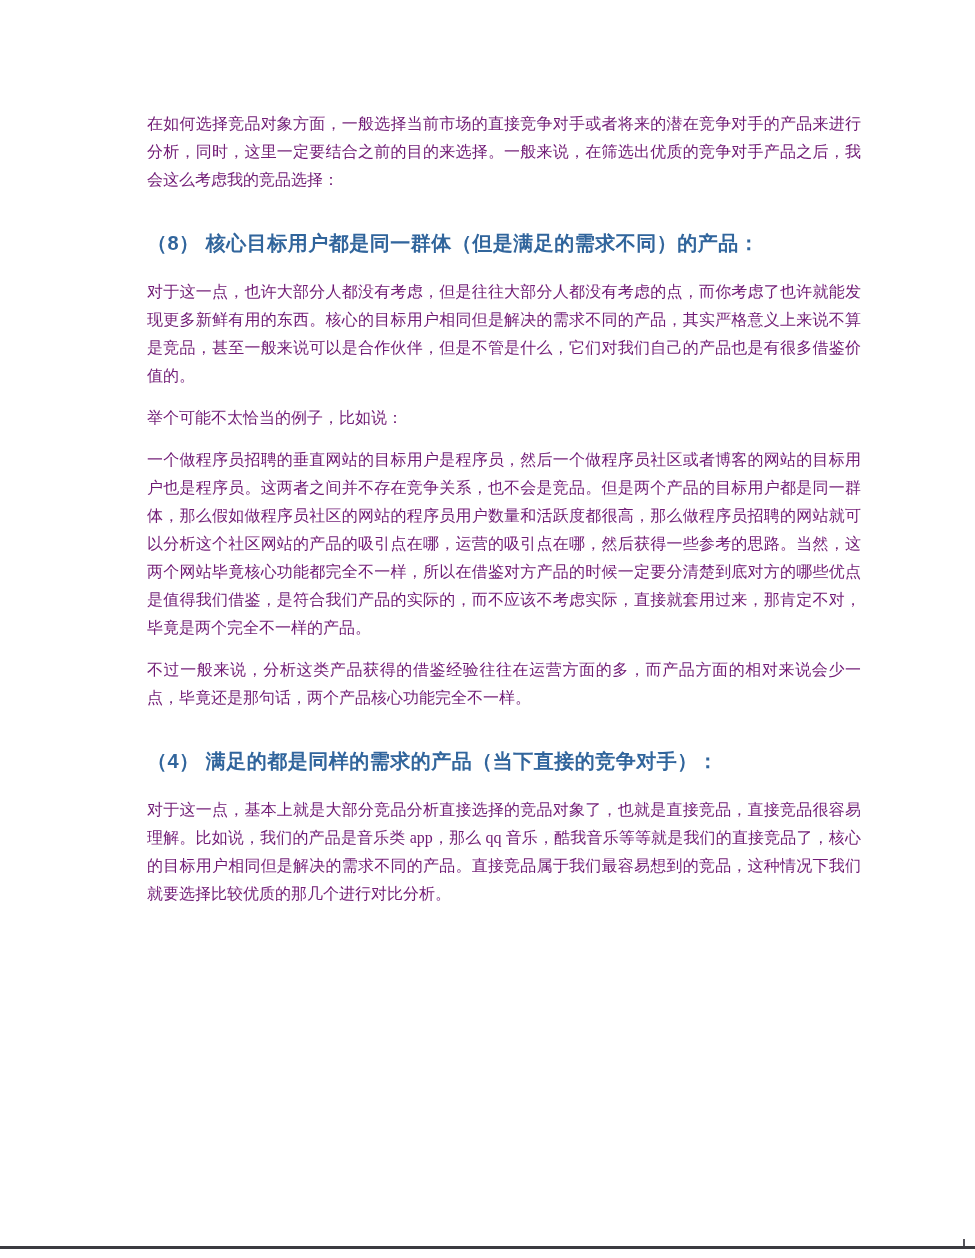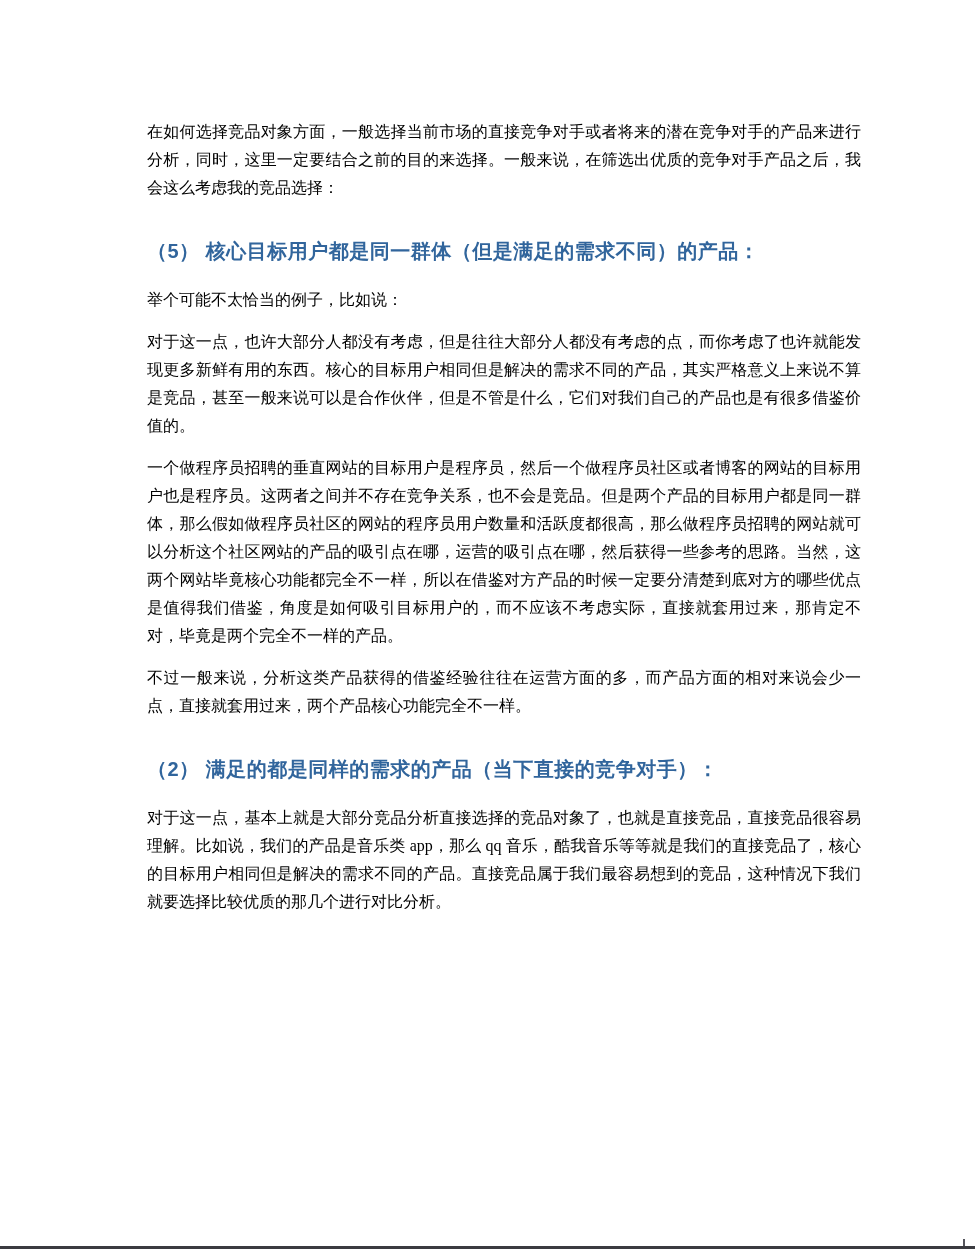--- a/index.html
+++ b/index.html
@@ -17,22 +17,22 @@
   .doc-content {
     position: absolute;
     left: 147px;
     top: 110px;
     width: 714px;
   }
   .body-para {
     font-size: 16px;
     line-height: 28px;
     text-align: justify;
-    color: #000000;
-    margin: 8px 0 14px 0;
+    color: #701a75;
+    margin: 0 0 14px 0;
     font-family: "Liberation Serif", "DejaVu Serif", serif;
   }
   .section-heading {
     font-family: "Liberation Sans", "DejaVu Sans", sans-serif;
     font-weight: bold;
     font-size: 20px;
     line-height: 30px;
     color: #31659c;
     letter-spacing: 0.5px;
     margin: 34px 0 20px 0;
@@ -52,23 +52,23 @@
     width: 2px;
     height: 7px;
     background: #55555c;
   }
 </style>
 </head>
 <body>
 
 <main class="doc-content">
     <p class="body-para">在如何选择竞品对象方面，一般选择当前市场的直接竞争对手或者将来的潜在竞争对手的产品来进行分析，同时，这里一定要结合之前的目的来选择。一般来说，在筛选出优质的竞争对手产品之后，我会这么考虑我的竞品选择：</p>
-    <h2 class="section-heading">（5） 核心目标用户都是同一群体（但是满足的需求不同）的产品：</h2>
+    <h2 class="section-heading">（8） 核心目标用户都是同一群体（但是满足的需求不同）的产品：</h2>
+    <p class="body-para">对于这一点，也许大部分人都没有考虑，但是往往大部分人都没有考虑的点，而你考虑了也许就能发现更多新鲜有用的东西。核心的目标用户相同但是解决的需求不同的产品，其实严格意义上来说不算是竞品，甚至一般来说可以是合作伙伴，但是不管是什么，它们对我们自己的产品也是有很多借鉴价值的。</p>
     <p class="body-para">举个可能不太恰当的例子，比如说：</p>
-    <p class="body-para">对于这一点，也许大部分人都没有考虑，但是往往大部分人都没有考虑的点，而你考虑了也许就能发现更多新鲜有用的东西。核心的目标用户相同但是解决的需求不同的产品，其实严格意义上来说不算是竞品，甚至一般来说可以是合作伙伴，但是不管是什么，它们对我们自己的产品也是有很多借鉴价值的。</p>
-    <p class="body-para">一个做程序员招聘的垂直网站的目标用户是程序员，然后一个做程序员社区或者博客的网站的目标用户也是程序员。这两者之间并不存在竞争关系，也不会是竞品。但是两个产品的目标用户都是同一群体，那么假如做程序员社区的网站的程序员用户数量和活跃度都很高，那么做程序员招聘的网站就可以分析这个社区网站的产品的吸引点在哪，运营的吸引点在哪，然后获得一些参考的思路。当然，这两个网站毕竟核心功能都完全不一样，所以在借鉴对方产品的时候一定要分清楚到底对方的哪些优点是值得我们借鉴，角度是如何吸引目标用户的，而不应该不考虑实际，直接就套用过来，那肯定不对，毕竟是两个完全不一样的产品。</p>
-    <p class="body-para">不过一般来说，分析这类产品获得的借鉴经验往往在运营方面的多，而产品方面的相对来说会少一点，直接就套用过来，两个产品核心功能完全不一样。</p>
-    <h2 class="section-heading">（2） 满足的都是同样的需求的产品（当下直接的竞争对手）：</h2>
+    <p class="body-para">一个做程序员招聘的垂直网站的目标用户是程序员，然后一个做程序员社区或者博客的网站的目标用户也是程序员。这两者之间并不存在竞争关系，也不会是竞品。但是两个产品的目标用户都是同一群体，那么假如做程序员社区的网站的程序员用户数量和活跃度都很高，那么做程序员招聘的网站就可以分析这个社区网站的产品的吸引点在哪，运营的吸引点在哪，然后获得一些参考的思路。当然，这两个网站毕竟核心功能都完全不一样，所以在借鉴对方产品的时候一定要分清楚到底对方的哪些优点是值得我们借鉴，是符合我们产品的实际的，而不应该不考虑实际，直接就套用过来，那肯定不对，毕竟是两个完全不一样的产品。</p>
+    <p class="body-para">不过一般来说，分析这类产品获得的借鉴经验往往在运营方面的多，而产品方面的相对来说会少一点，毕竟还是那句话，两个产品核心功能完全不一样。</p>
+    <h2 class="section-heading">（4） 满足的都是同样的需求的产品（当下直接的竞争对手）：</h2>
     <p class="body-para">对于这一点，基本上就是大部分竞品分析直接选择的竞品对象了，也就是直接竞品，直接竞品很容易理解。比如说，我们的产品是音乐类 app，那么 qq 音乐，酷我音乐等等就是我们的直接竞品了，核心的目标用户相同但是解决的需求不同的产品。直接竞品属于我们最容易想到的竞品，这种情况下我们就要选择比较优质的那几个进行对比分析。</p>
   </main>
 
 <div class="bottom-frame-line"></div>
 <div class="corner-tick"></div>
 
 </body></html>

